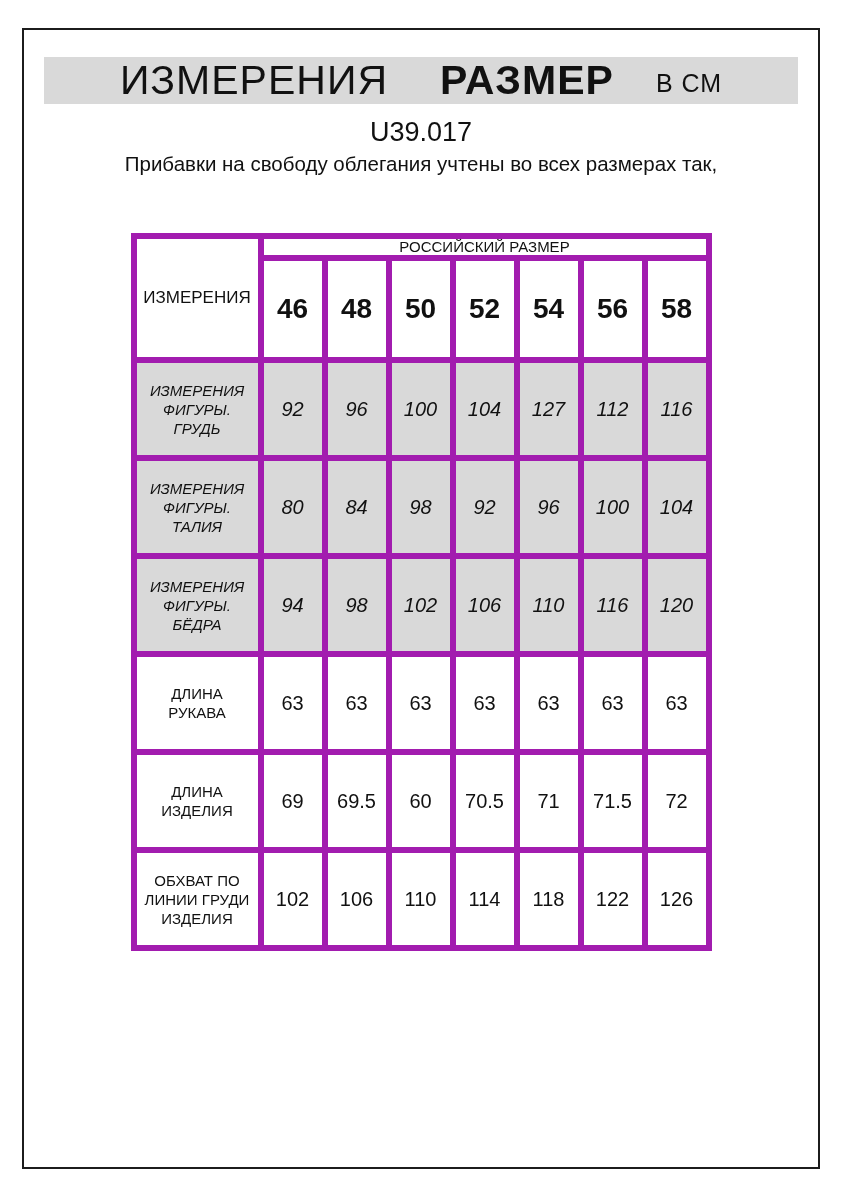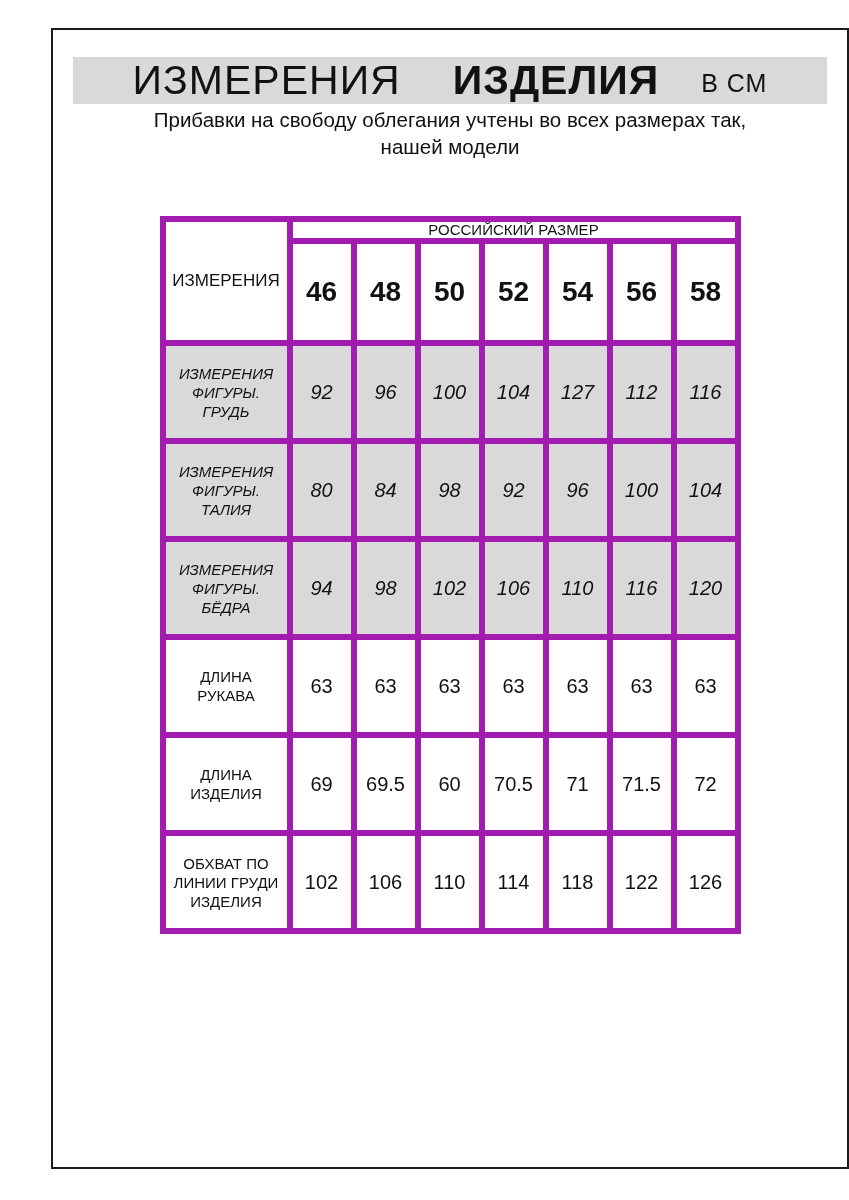--- a/index.html
+++ b/index.html
@@ -9,21 +9,20 @@
     font-family: "Liberation Sans", sans-serif;
     color: #111111;
     overflow: hidden;
   }
   .page-frame {
     position: absolute;
     left: 22px; top: 28px;
     width: 798px; height: 1141px;
     border: 2px solid #1c1c1c;
     background: #ffffff;
-    margin-left: 29px;
   }
   
   .title-bar {
     height: 47px;
     margin: 27px 20px 0 20px;
     background: #d9d9d9;
     display: flex;
     align-items: center;
     justify-content: center;
   }
@@ -92,28 +91,28 @@
     letter-spacing: 0.2px;
   }
 </style>
 </head>
 <body>
 
 <div class="page-frame">
 
   <div class="title-bar">
     <span class="title-main">ИЗМЕРЕНИЯ</span>
-    <span class="title-secondary">ИЗДЕЛИЯ</span>
+    <span class="title-secondary">РАЗМЕР</span>
     <span class="title-unit">В СМ</span>
   </div>
 
+  <div class="article-code">U39.017</div>
 
   <div class="intro-text">
     <div>Прибавки на свободу облегания учтены во всех размерах так,</div>
-    <div>нашей модели</div>
   </div>
 
   <table class="size-table">
     <colgroup>
       <col class="col-label">
       <col class="col-size">
         <col class="col-size">
         <col class="col-size">
         <col class="col-size">
       <col class="col-size">

